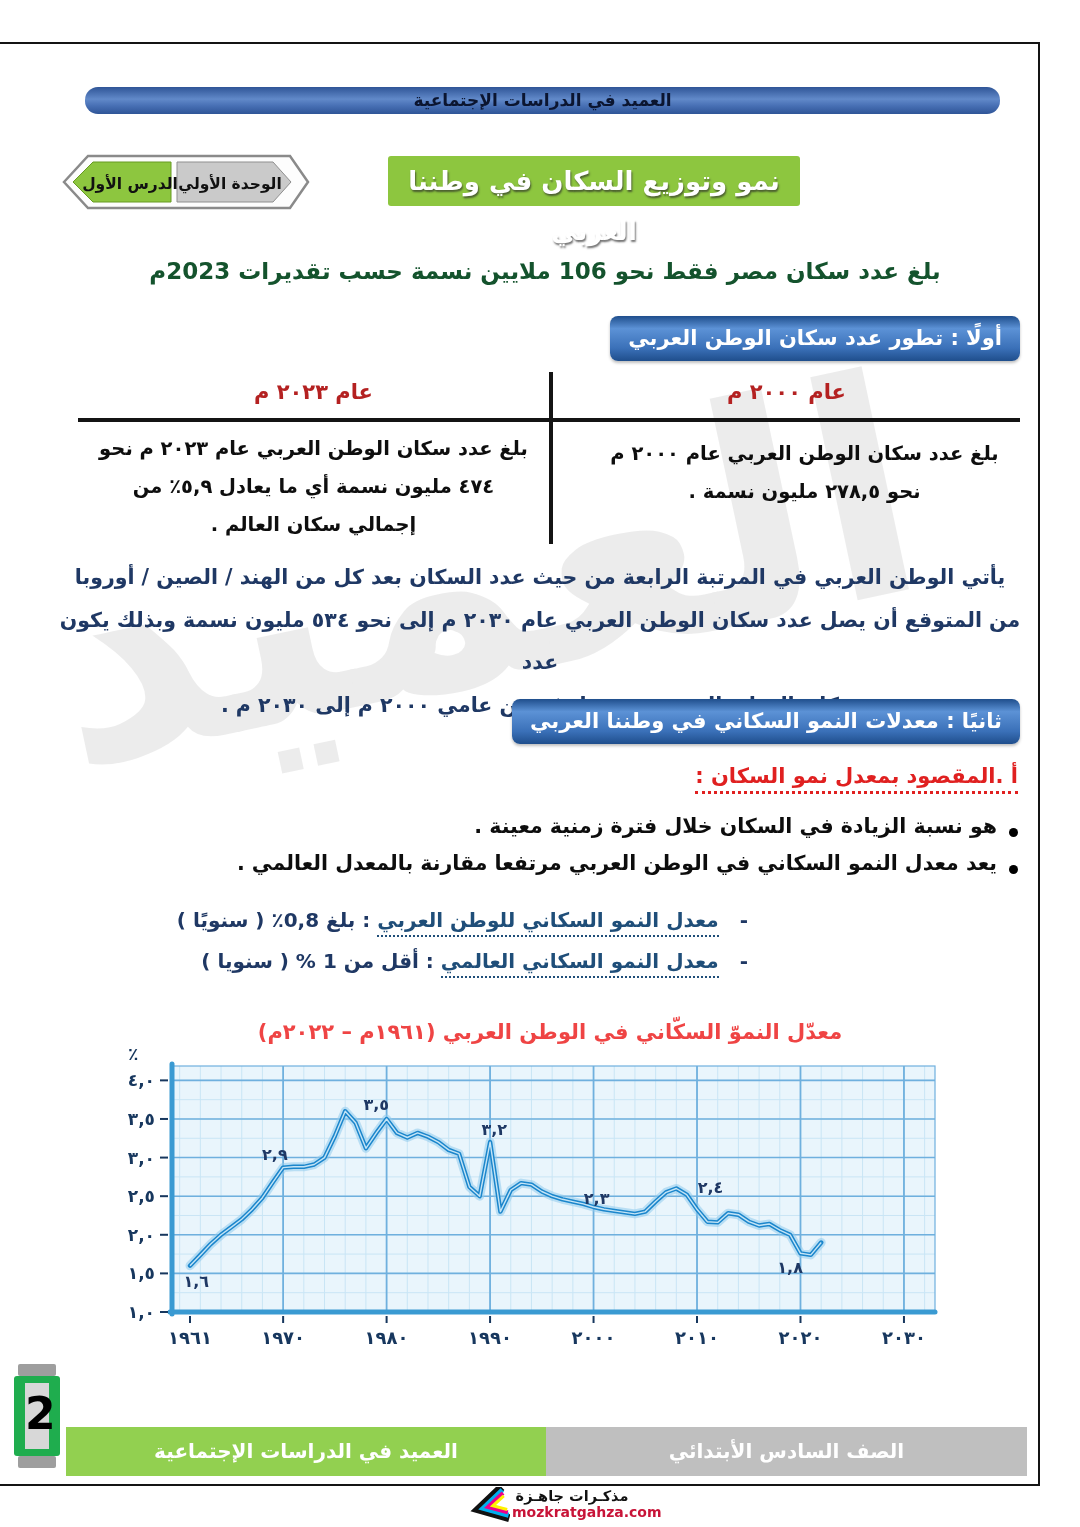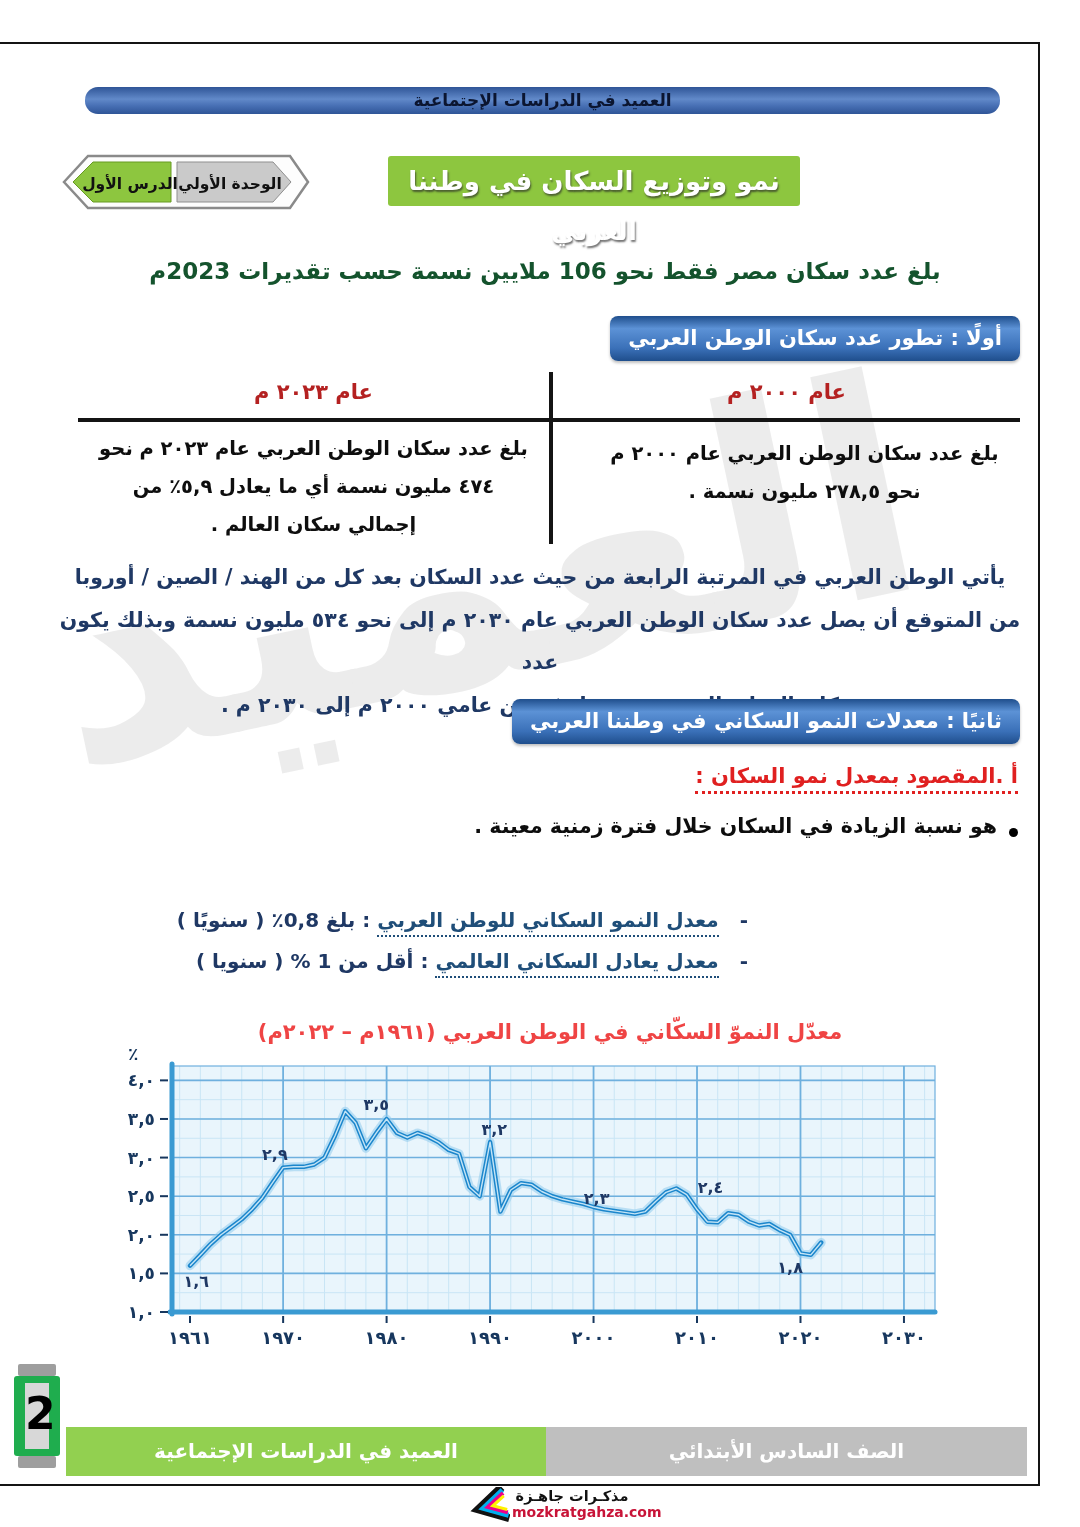--- a/index.html
+++ b/index.html
@@ -125,31 +125,35 @@
 
 <div class="abs z defhdr">
   <span class="u">أ .المقصود بمعدل نمو السكان :</span>
 </div>
 
 <div class="abs z bullets">
   <div class="bullet-item">
     <span class="dot"></span>
     <span>هو نسبة الزيادة في السكان خلال فترة زمنية معينة .</span>
   </div>
+  <div class="bullet-item">
+    <span class="dot"></span>
+    <span>يعد معدل النمو السكاني في الوطن العربي مرتفعا مقارنة بالمعدل العالمي .</span>
+  </div>
 </div>
 
 <div class="abs z subitems">
   <div class="sub-item">
     <span class="sub-dash">-</span>
     <span class="sub-label">معدل النمو السكاني للوطن العربي</span>
     <span>: بلغ 0,8٪ ( سنويًا )</span>
   </div>
   <div class="sub-item">
     <span class="sub-dash">-</span>
-    <span class="sub-label">معدل يعادل السكاني العالمي</span>
+    <span class="sub-label">معدل النمو السكاني العالمي</span>
     <span>: أقل من 1 % ( سنويا )</span>
   </div>
 </div>
 
 <div class="abs z chart-title">معدّل النموّ السكّاني في الوطن العربي (١٩٦١م – ٢٠٢٢م)</div>
 <div class="abs z pct">٪</div>
 <svg class="abs z chart-svg" width="860" height="292" viewBox="0 0 860 292">
     <rect x="57" y="8" width="763" height="246" fill="#E9F5FC"></rect>
     <line x1="64.65690263086529" y1="8" x2="64.65690263086529" y2="254" stroke="#C9E5F5" stroke-width="1"></line>
     <line x1="85.3512340656361" y1="8" x2="85.3512340656361" y2="254" stroke="#C9E5F5" stroke-width="1"></line>

